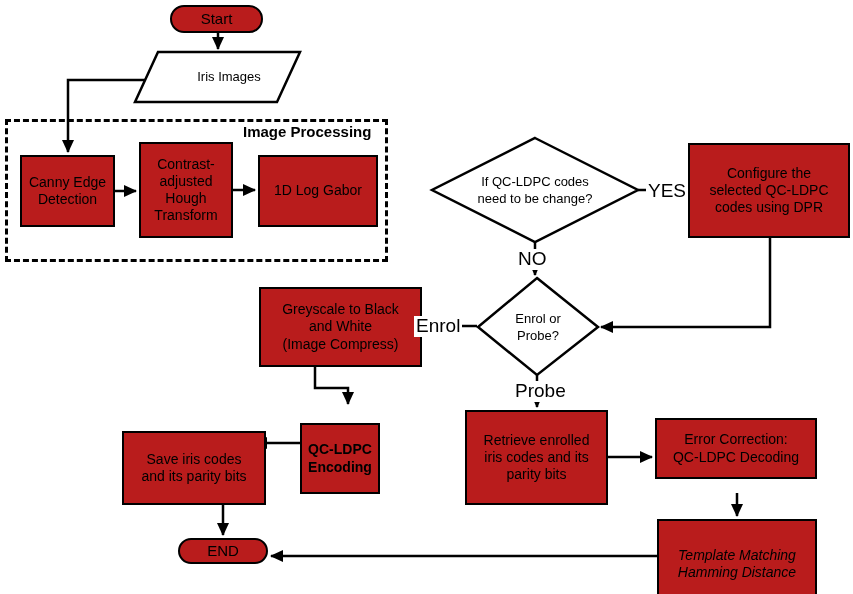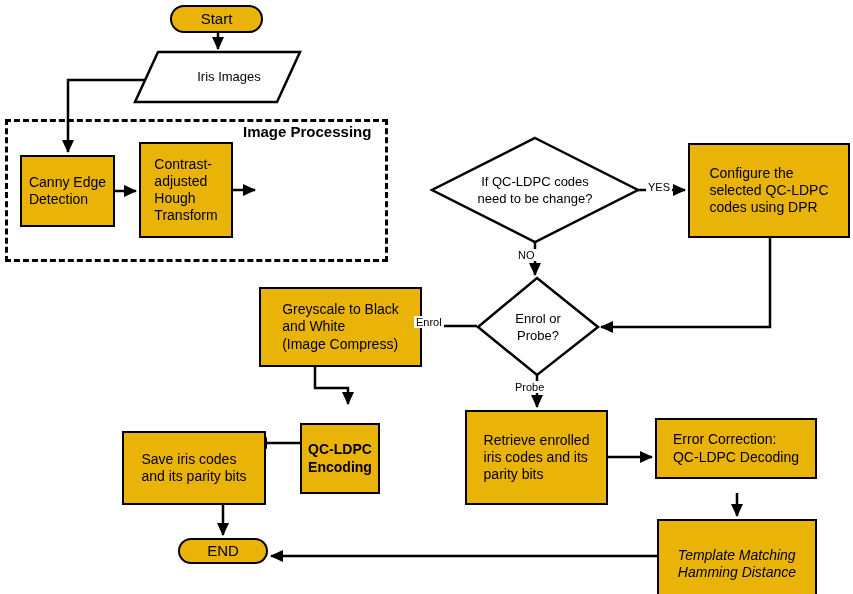--- a/index.html
+++ b/index.html
@@ -8,34 +8,34 @@
     font-family:"Liberation Sans", sans-serif; color:#000000; overflow:hidden;
   }
   #connectors { position:absolute; left:0; top:0; z-index:1; }
   .group-box {
     position:absolute; z-index:0; border:3px dashed #000000; box-sizing:border-box;
     background:transparent;
   }
   .node {
     position:absolute; z-index:2; box-sizing:border-box;
     display:flex; align-items:center; justify-content:center;
-    text-align:left; white-space:pre-line;
-    background:#eab308; border:2.5px solid #000000;
+    text-align:center; white-space:pre-line;
+    background:#b91c1c; border:2.5px solid #000000;
     font-size:14px; line-height:1.22;
   }
   .terminal { border-radius:16px; font-size:15px; }
   .shape-text {
     position:absolute; z-index:2; box-sizing:border-box;
     display:flex; align-items:center; justify-content:center;
     text-align:center; white-space:pre-line;
     background:transparent; border:none; font-size:13px; line-height:1.25;
   }
   .edge-label {
     position:absolute; z-index:3; background:#ffffff; padding:0 2px;
-    font-size:11px; line-height:1.1;
+    font-size:19px; line-height:1.1;
   }
   .group-title {
     position:absolute; z-index:2; font-weight:bold; font-size:15px;
   }
 </style>
 </head>
 <body>
 
 <div id="canvas">
 
@@ -77,20 +77,21 @@
   <div class="node terminal" style="left:178px; top:538px; width:90px; height:26px;">END</div>
 
   <div class="shape-text" style="left:158px; top:52px; width:142px; height:50px;">Iris Images</div>
 
   <div class="node" style="left:139px; top:142px; width:94px; height:96px;">Contrast-
 adjusted
 Hough
 Transform</div>
   <div class="node" style="left:20px; top:155px; width:95px; height:72px;">Canny Edge
 Detection</div>
+  <div class="node" style="left:258px; top:155px; width:120px; height:72px;">1D Log Gabor</div>
   <div class="node" style="left:688px; top:143px; width:162px; height:95px;">Configure the
 selected QC-LDPC
 codes using DPR</div>
   <div class="node" style="left:235px; top:287px; width:163px; height:80px;margin-left:24px;">Greyscale to Black
 and White
 (Image Compress)</div>
   <div class="node" style="left:300px; top:423px; width:80px; height:71px;font-weight:bold;">QC-LDPC
 Encoding</div>
   <div class="node" style="left:122px; top:408px; width:144px; height:74px;margin-top:23px;">Save iris codes
 and its parity bits</div>

